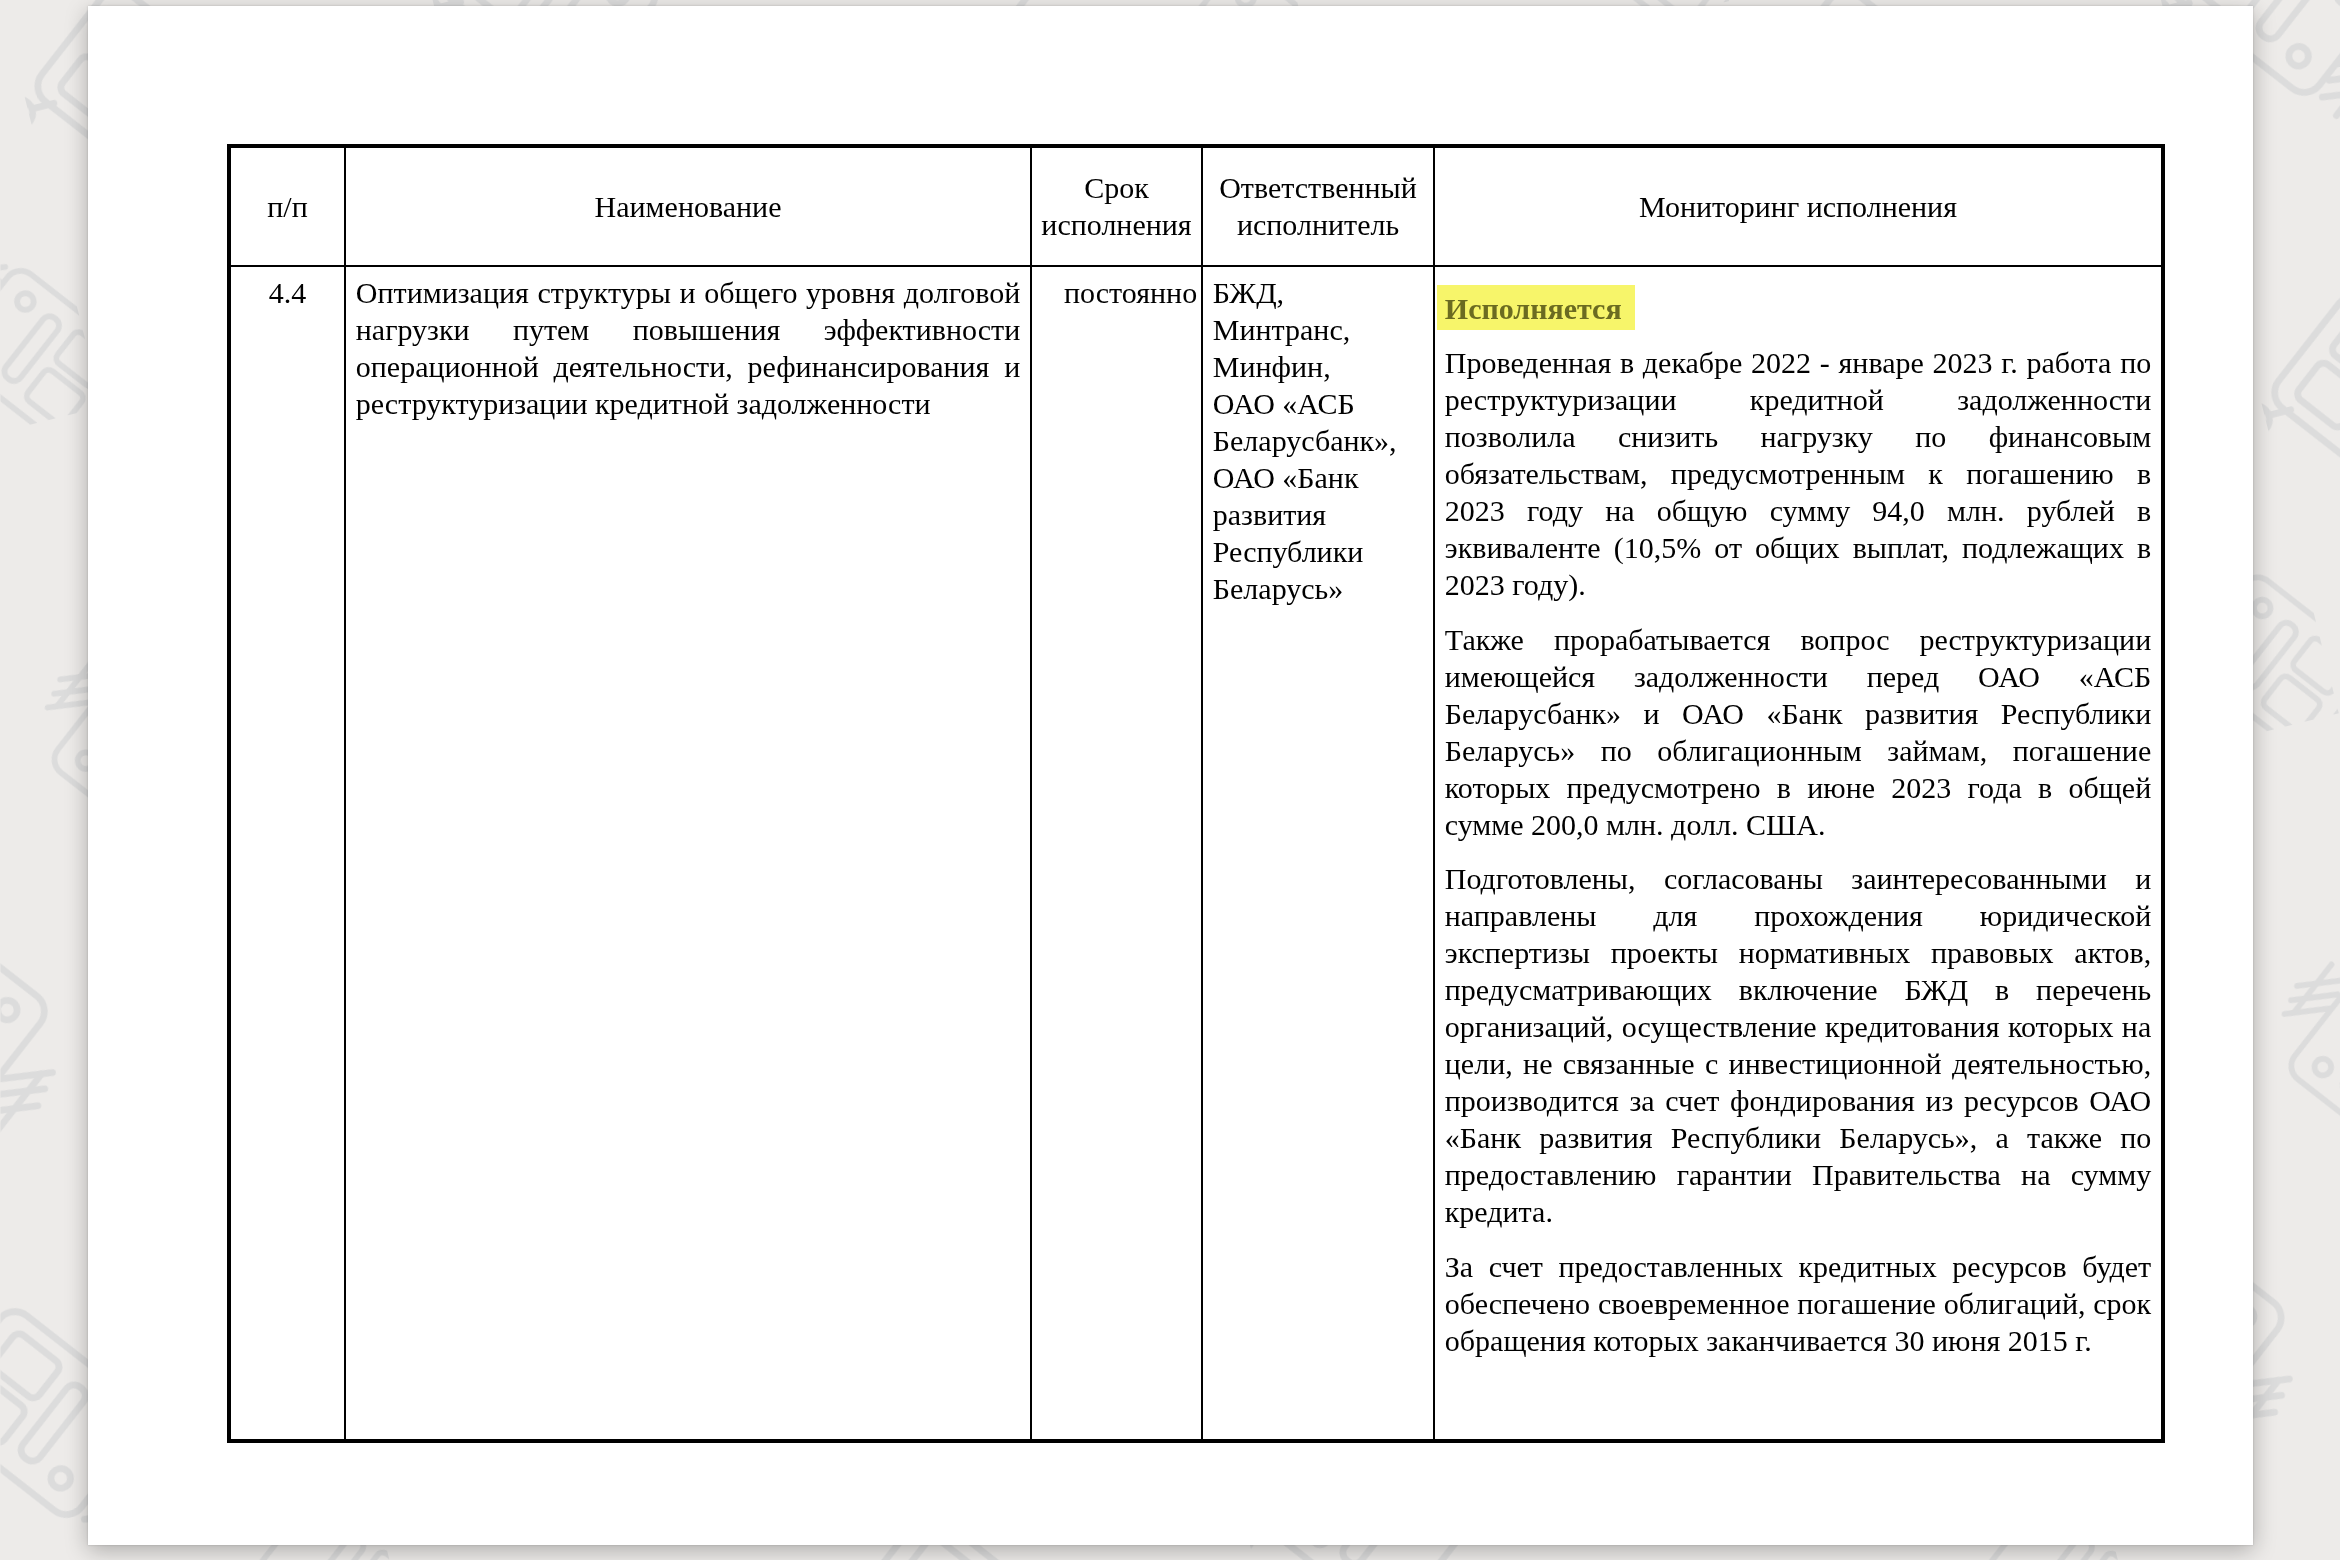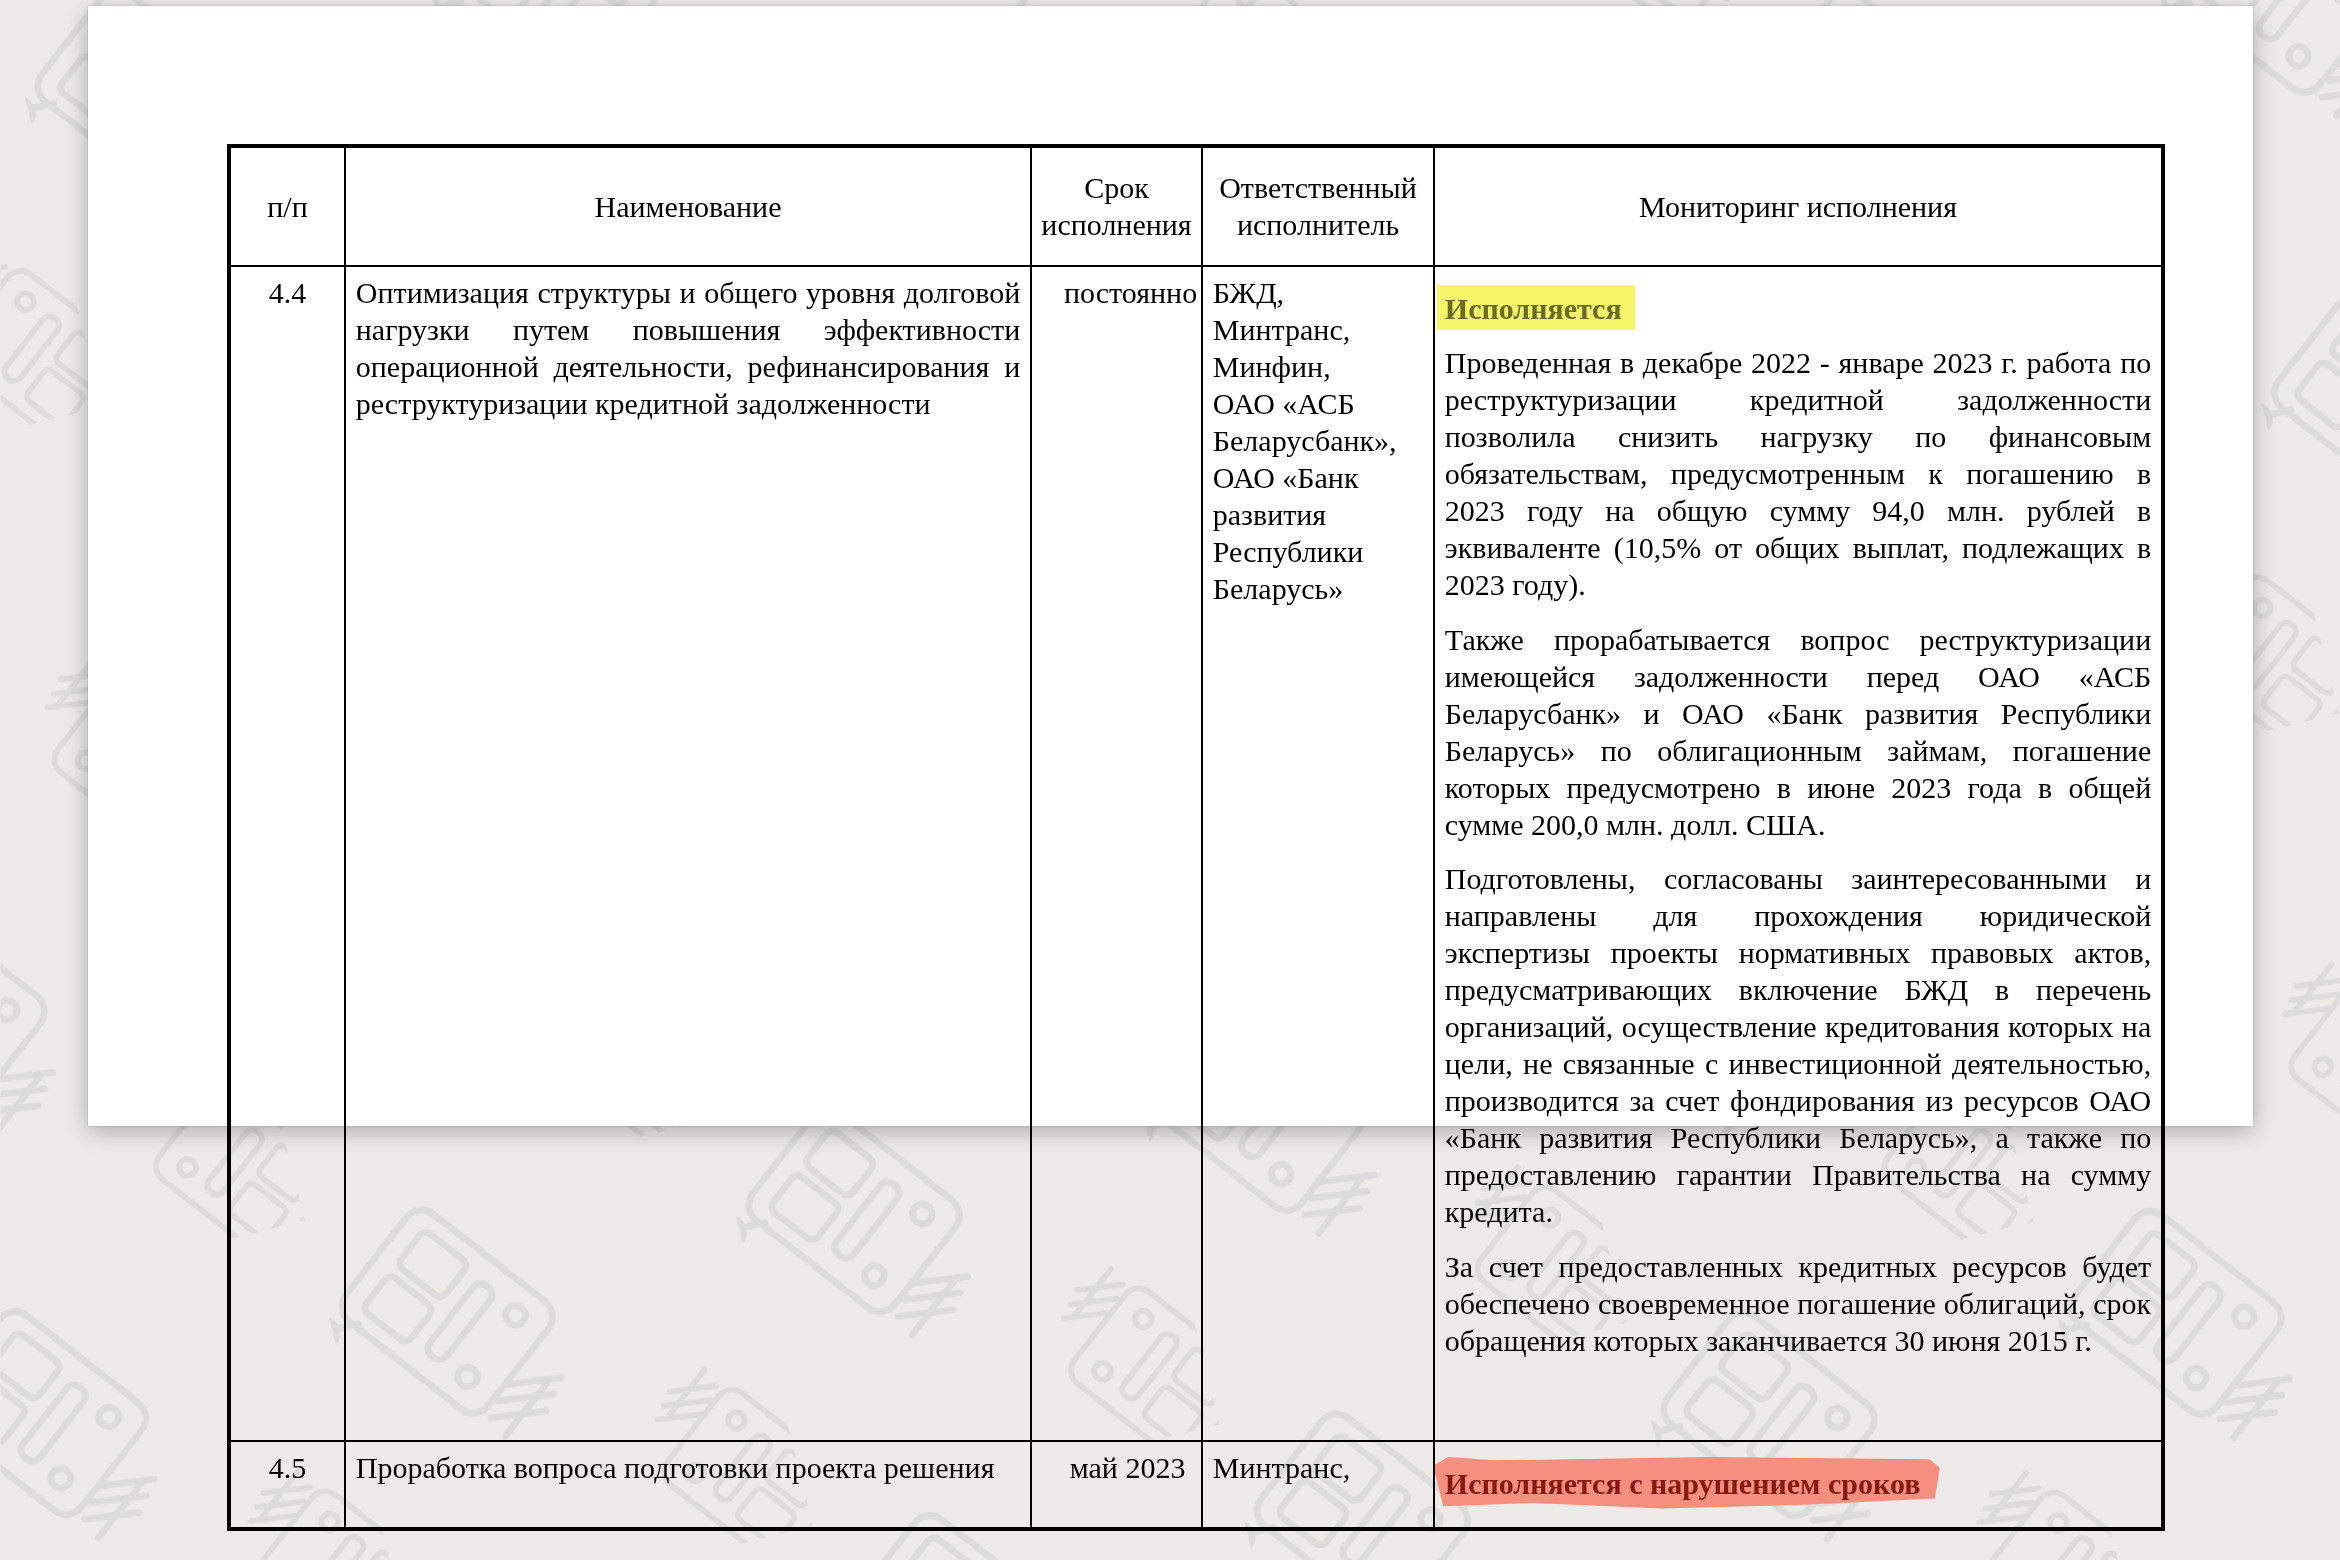--- a/index.html
+++ b/index.html
@@ -6,21 +6,21 @@
   body {
     width:2341px; height:1560px;
     position:relative; overflow:hidden;
     background:#edebe9;
     font-family:"Liberation Serif", serif;
     color:#000;
   }
   .bg-svg { position:absolute; left:0; top:0; width:2341px; height:1560px; }
   .sheet {
     position:absolute; left:88px; top:5.9px;
-    width:2165px; height:1120px;
+    width:2165px; height:1539px;
     background:var(--page-background, #ffffff);
     box-shadow:0 5.9px 21.5px rgba(0,0,0,0.28), 0 0 2px rgba(0,0,0,0.18);
   }
   table.doc-table {
     position:absolute; left:139px; top:138px;
     width:1933px;
     border-collapse:collapse; table-layout:fixed;
     font-size:30px; line-height:37px;
     border:4.9px solid var(--table-border, #000);
   }
@@ -135,27 +135,16 @@
             <span class="status status-done">Исполняется</span>
           </div>
           <div class="mon-paragraphs">
               <p><span>Проведенная в декабре 2022 - январе 2023 г. работа по </span><b>реструктуризации кредитной задолженности позволила снизить нагрузку по финансовым обязательствам, предусмотренным к погашению в 2023 году на общую сумму 94,0 млн. рублей в эквиваленте (10,5% от общих выплат, подлежащих в 2023 году)</b><span>.</span></p>
               <p><span>Также </span><b>прорабатывается вопрос реструктуризации имеющейся задолженности перед ОАО «АСБ Беларусбанк» и ОАО «Банк развития Республики Беларусь» по облигационным займам, погашение которых предусмотрено в июне 2023 года в общей сумме 200,0 млн. долл. США</b><span>.</span></p>
               <p><span>Подготовлены, согласованы заинтересованными и направлены для прохождения юридической экспертизы проекты нормативных правовых актов, предусматривающих включение БЖД в перечень организаций, осуществление кредитования которых на цели, не связанные с инвестиционной деятельностью, производится </span><b>за счет фондирования из ресурсов ОАО «Банк развития Республики Беларусь», а также по предоставлению гарантии Правительства на сумму кредита</b><span>.</span></p>
               <p><span>За счет предоставленных кредитных ресурсов будет обеспечено своевременное погашение облигаций, срок обращения которых заканчивается 30 июня 2015 г.</span></p>
             </div>
         </td>
       </tr>
-      <tr class="row-next">
-        <td class="cell-num">4.5</td>
-        <td class="cell-name">Проработка вопроса подготовки проекта решения</td>
-        <td class="cell-term">май 2023</td>
-        <td class="cell-resp">Минтранс,</td>
-        <td class="cell-mon">
-          <div class="status-line">
-            <span class="status status-late">Исполняется с нарушением сроков</span>
-          </div>
-        </td>
-      </tr>
     </tbody>
   </table>
 </div>
 
 
 </body></html>

